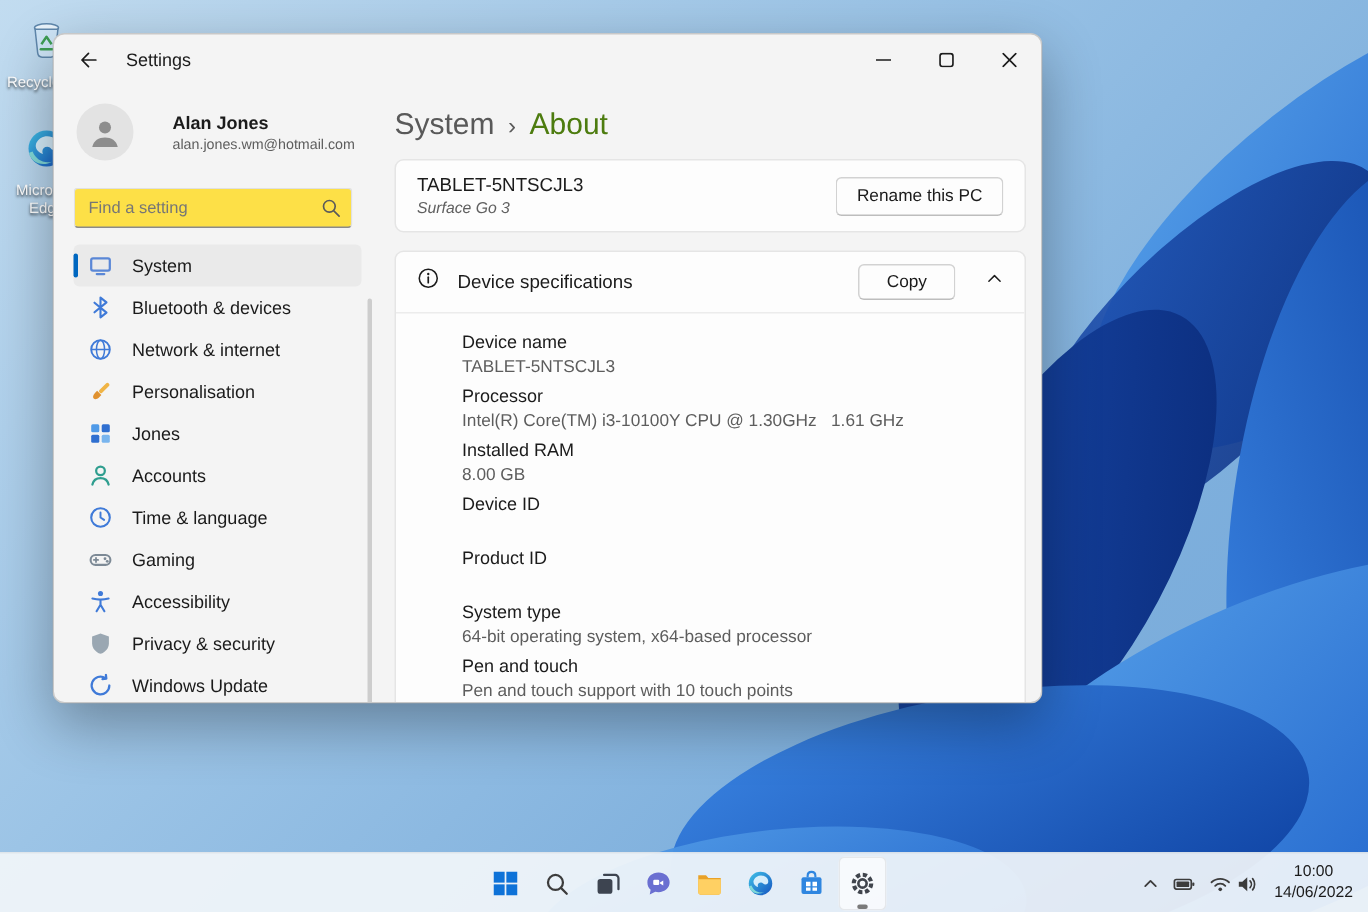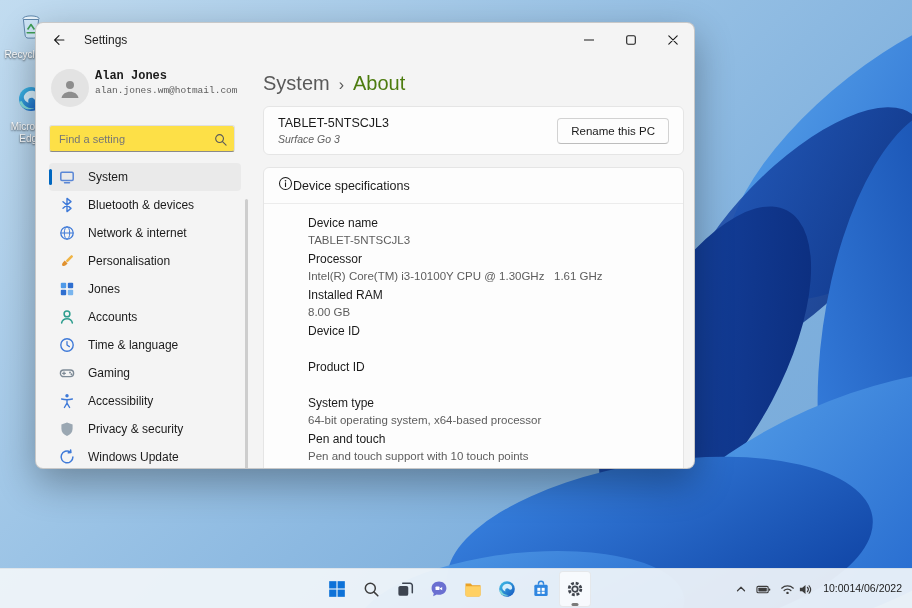--- a/index.html
+++ b/index.html
@@ -16,21 +16,21 @@
   .titlebar { height:34px; flex:0 0 34px; display:flex; align-items:center; }
   .back-btn { width:30px; height:26px; margin-left:8px; border-radius:4px; display:flex; align-items:center; justify-content:center; }
   .tb-title { font-size:12px; color:#1b1b1b; margin-left:10px; }
   .win-controls { margin-left:auto; display:flex; height:100%; }
   .wc-btn { width:42px; height:100%; display:flex; align-items:center; justify-content:center; }
 
   .win-body { flex:1; display:flex; min-height:0; }
 
   
   .sidebar { width:213px; flex:0 0 213px; padding:0 6px 0 13px; position:relative; }
-  .user-block { display:flex; align-items:flex-start; gap:6px; margin-top:12px; padding-left:2px;font-family:Liberation Mono, monospace; }
+  .user-block { display:flex; align-items:center; gap:26px; margin-top:12px; padding-left:2px; }
   .avatar { width:38px; height:38px; border-radius:50%; background:#e3e3e3; display:flex; align-items:center; justify-content:center; overflow:hidden; }
   .user-name { font-size:12px; font-weight:bold; color:#1b1b1b; }
   .user-email { font-size:9.5px; color:#5d5d5d; margin-top:2px; }
   .searchbox { position:relative; margin-top:18px; width:186px; }
   .searchbox input { width:100%; height:27px; border:1px solid #e0e0e0; border-bottom:1px solid #8a8a8a; border-radius:3px; background:#fde047; font-size:11px; padding:0 26px 0 9px; color:#1b1b1b; outline:none; font-family:"Liberation Sans",sans-serif; }
   .searchbox input::placeholder { color:#767676; }
   .searchbox .mag { position:absolute; right:8px; top:7px; }
   .nav { margin-top:11px; }
   .nav-item { height:28px; display:flex; align-items:center; gap:13px; padding:0 10px; border-radius:4px; position:relative; font-size:12px; color:#1b1b1b; cursor:default; width:192px; }
   .nav-item.selected { background:#eaeaea; }
@@ -47,38 +47,38 @@
   .bc-cur { color:#4d7c0f; font-weight:normal; }
 
   .card { background:#fdfdfd; border:1px solid #e5e5e5; border-radius:6px; }
   .card1 { margin-top:7px; padding:9px 14px; display:flex; align-items:center; justify-content:space-between; }
   .dev-name { font-size:12.5px; color:#1b1b1b; }
   .dev-model { font-size:10.5px; color:#606060; margin-top:3px;font-style:italic; }
   .btn { background:#fdfdfd; border:1px solid #d2d2d2; border-bottom-color:#bdbdbd; border-radius:4px; font-size:11.5px; color:#1b1b1b; padding:6px 13px; font-family:"Liberation Sans",sans-serif; cursor:default; }
 
   .card2 { margin-top:12px; overflow:hidden; }
   .exp-header { display:flex; align-items:center; padding:8px 14px; min-height:36px; border-bottom:1px solid #ececec; }
-  .exp-title { font-size:12.5px; color:#1b1b1b; }
+  .exp-title { font-size:12.5px; color:#1b1b1b; margin-left:12px; }
   .exp-right { margin-left:auto; display:flex; align-items:center; gap:20px; }
   .copy-btn { padding:5px 18px; }
   .exp-body { padding:12px 16px 16px 44px; }
   .field { margin-bottom:5px; }
   .field-label { font-size:12px; line-height:14px; color:#1b1b1b; }
   .field-value { font-size:11.5px; line-height:14px; color:#5d5d5d; margin-top:3px; min-height:14px; white-space:pre-wrap; }
 
   
   .taskbar { position:absolute; left:0; bottom:0; width:912px; height:40px; background:rgba(242,246,250,.92); border-top:1px solid rgba(0,0,0,.05); }
   .tb-center { position:absolute; left:50%; top:2px; transform:translateX(-50%); display:flex; }
   .tb-btn { width:32px; height:36px; margin:0 1px; border-radius:4px; display:flex; align-items:center; justify-content:center; position:relative; }
   .tb-btn.active { background:rgba(255,255,255,.7); box-shadow:inset 0 0 0 1px rgba(0,0,0,.07); }
   .tb-btn.active::after { content:""; position:absolute; bottom:1px; left:50%; transform:translateX(-50%); width:7px; height:3px; border-radius:2px; background:#7a7a7a; }
   .tray { position:absolute; right:2px; top:0; height:40px; display:flex; align-items:center; }
   .tray-btn { height:32px; border-radius:4px; display:flex; align-items:center; justify-content:center; padding:0 4px; }
   .tray-group { display:flex; align-items:center; gap:3px; padding:0 5px; }
-  .clock { text-align:right; font-size:10.5px; line-height:1.3; color:#1b1b1b; padding:0 8px 0 5px; }
+  .clock { text-align:right; font-size:10.5px; line-height:1.3; color:#1b1b1b; padding:0 8px 0 5px;flex-direction:column; }
 </style>
 </head>
 <body>
 
 <div class="desktop">
 
   <svg class="wallpaper" viewBox="0 0 912 608" aria-hidden="true">
     <defs>
       <linearGradient id="p1" x1="0" y1="0" x2="1" y2="1">
           <stop offset="0" stop-color="#3b86e4"></stop>
@@ -313,20 +313,28 @@
         <div class="card card2">
           <div class="exp-header">
             <span>
               <svg width="15" height="15" viewBox="0 0 16 16">
                   <circle cx="8" cy="8" r="6.4" fill="none" stroke="#1b1b1b" stroke-width="1.1"></circle>
                   <circle cx="8" cy="5" r=".85" fill="#1b1b1b"></circle>
                   <path d="M8 7.2v4" stroke="#1b1b1b" stroke-width="1.2" stroke-linecap="round"></path>
                 </svg>
             </span>
             <span class="exp-title">Device specifications</span>
+            <span class="exp-right">
+              <button class="btn copy-btn">Copy</button>
+              <span>
+                <svg width="12" height="12" viewBox="0 0 16 16">
+                    <path d="M3 10l5-5 5 5" fill="none" stroke="#1b1b1b" stroke-width="1.3" stroke-linecap="round" stroke-linejoin="round"></path>
+                  </svg>
+              </span>
+            </span>
           </div>
           <div class="exp-body">
             <div class="field">
               <div class="field-label">Device name</div>
               <div class="field-value">TABLET-5NTSCJL3</div>
             </div>
             <div class="field">
               <div class="field-label">Processor</div>
               <div class="field-value">Intel(R) Core(TM) i3-10100Y CPU @ 1.30GHz   1.61 GHz</div>
             </div>

